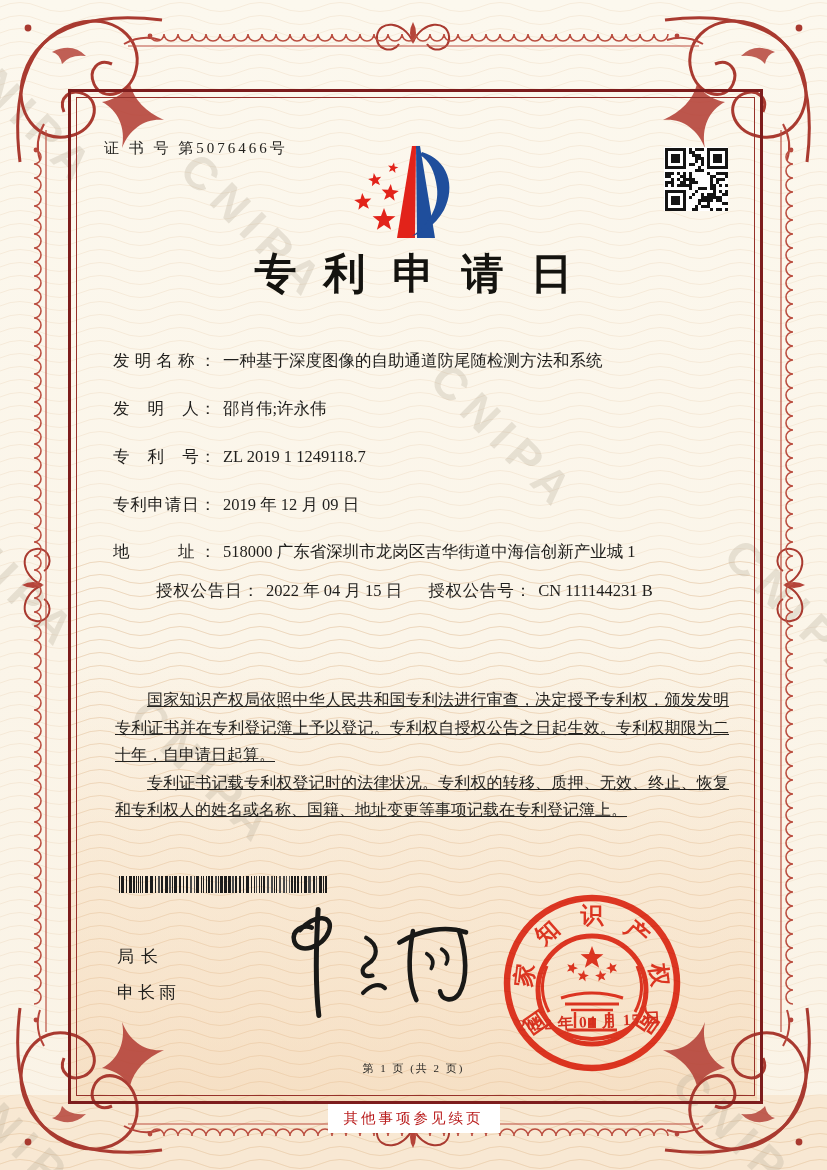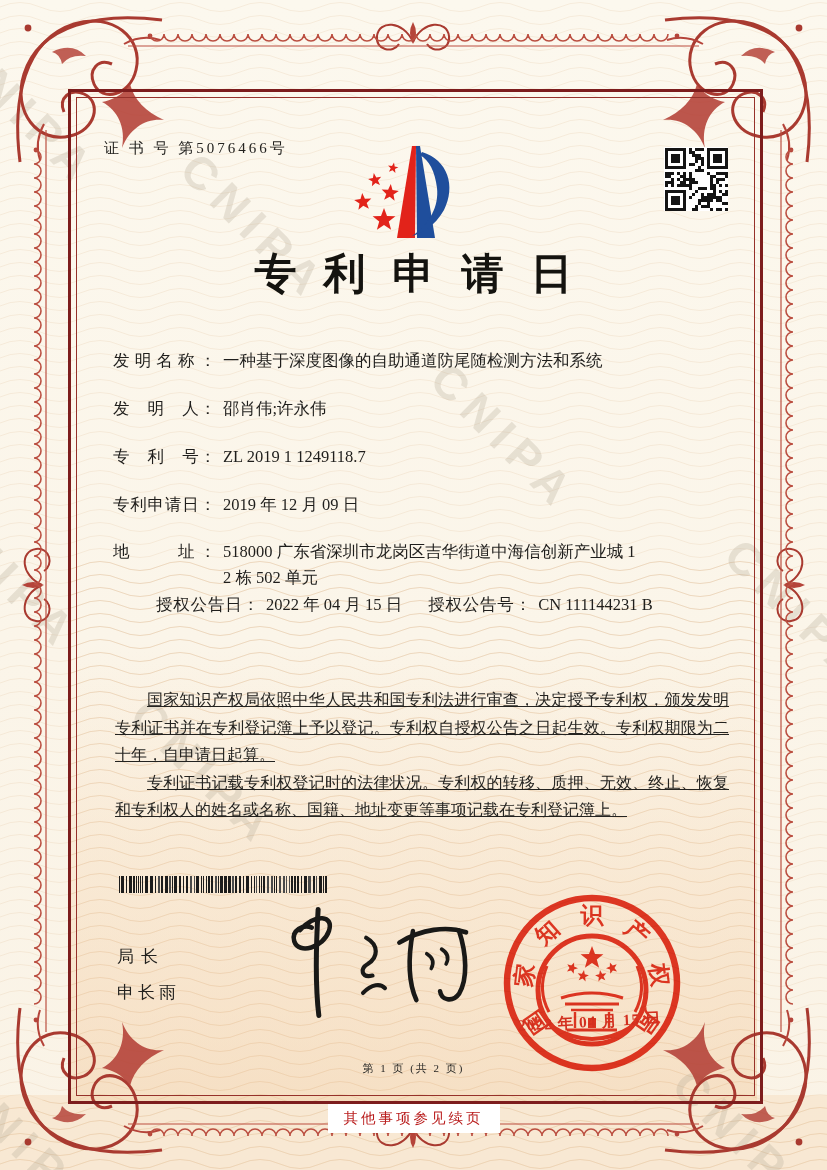--- a/index.html
+++ b/index.html
@@ -23,21 +23,21 @@
   .certno{position:absolute;left:104px;top:139px;font-size:15px;letter-spacing:3px;color:#23221f;}
   .logo{position:absolute;left:340px;top:138px;}
   .qr{position:absolute;left:664px;top:147px;width:64px;height:64px;background:#fff;}
   .title{
     position:absolute;left:0;right:0;top:246px;text-align:center;
     font-size:42px;font-weight:bold;letter-spacing:27px;text-indent:27px;color:#14130f;
   }
   
   .fields{position:absolute;left:113px;top:347px;width:622px;font-size:16.5px;line-height:27px;}
   .frow{display:flex;margin-bottom:21px;}
-  .frow.addr{line-height:26px;margin-bottom:0;}
+  .frow.addr{line-height:26px;margin-bottom:12px;}
   .flabel{flex:0 0 103px;text-align:justify;text-align-last:justify;white-space:nowrap;letter-spacing:0;}
   .fvalue{flex:1;padding-left:7px;}
   .grantrow{display:flex;margin-top:0;}
   .grantrow .pair{display:flex;margin-left:43px;}
   .grantrow .pair2{margin-left:26px;justify-content:center;}
   
   .paras{position:absolute;left:115px;top:686px;width:614px;font-size:16px;line-height:27.5px;color:#242320;text-align:justify;text-decoration:underline;}
   .paras p{margin:0;text-indent:2em;}
   
   .barcode{position:absolute;left:118px;top:876px;}
@@ -296,21 +296,20 @@
       <div class="fvalue">ZL 2019 1 1249118.7</div>
     </div>
     <div class="frow">
       <div class="flabel">专利申请日：</div>
       <div class="fvalue">2019 年 12 月 09 日</div>
     </div>
     <div class="frow addr">
       <div class="flabel">地　　址：</div>
       <div class="fvalue">
         <div>518000 广东省深圳市龙岗区吉华街道中海信创新产业城 1</div>
-        <div>2 栋 502 单元</div>
       </div>
     </div>
     <div class="grantrow">
       <div class="pair">
         <div class="flabel">授权公告日：</div>
         <div class="fvalue">2022 年 04 月 15 日</div>
       </div>
       <div class="pair pair2">
         <div class="flabel">授权公告号：</div>
         <div class="fvalue">CN 111144231 B</div>

